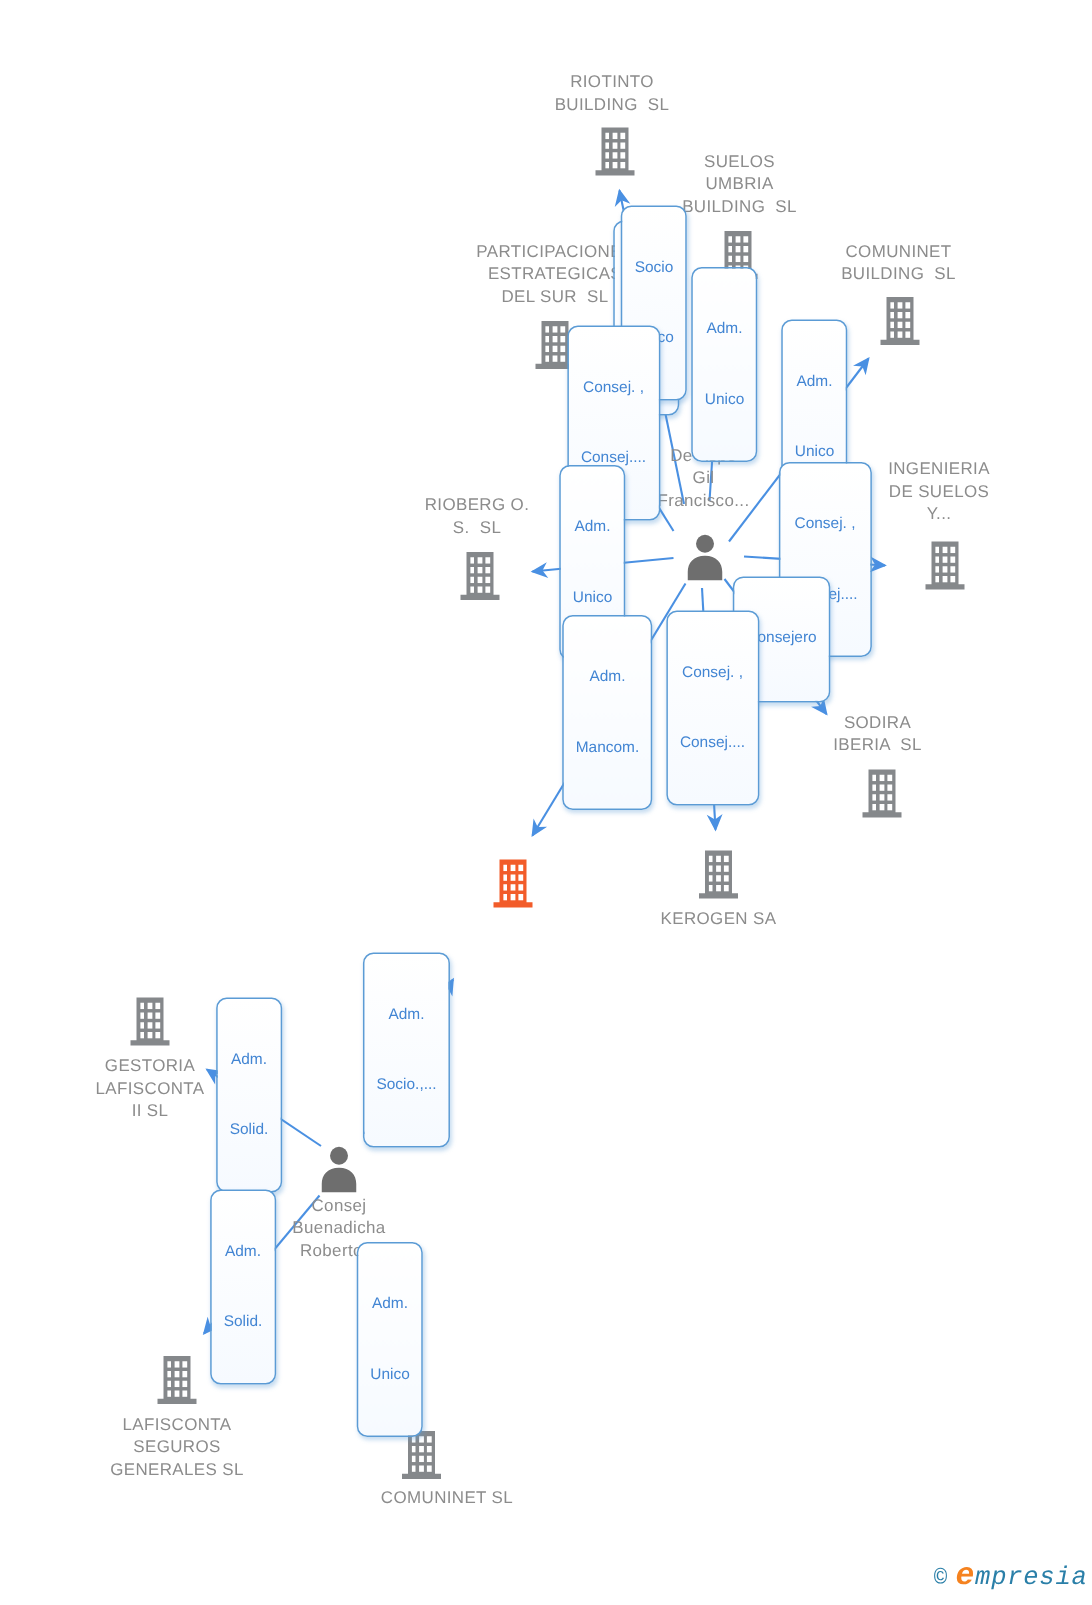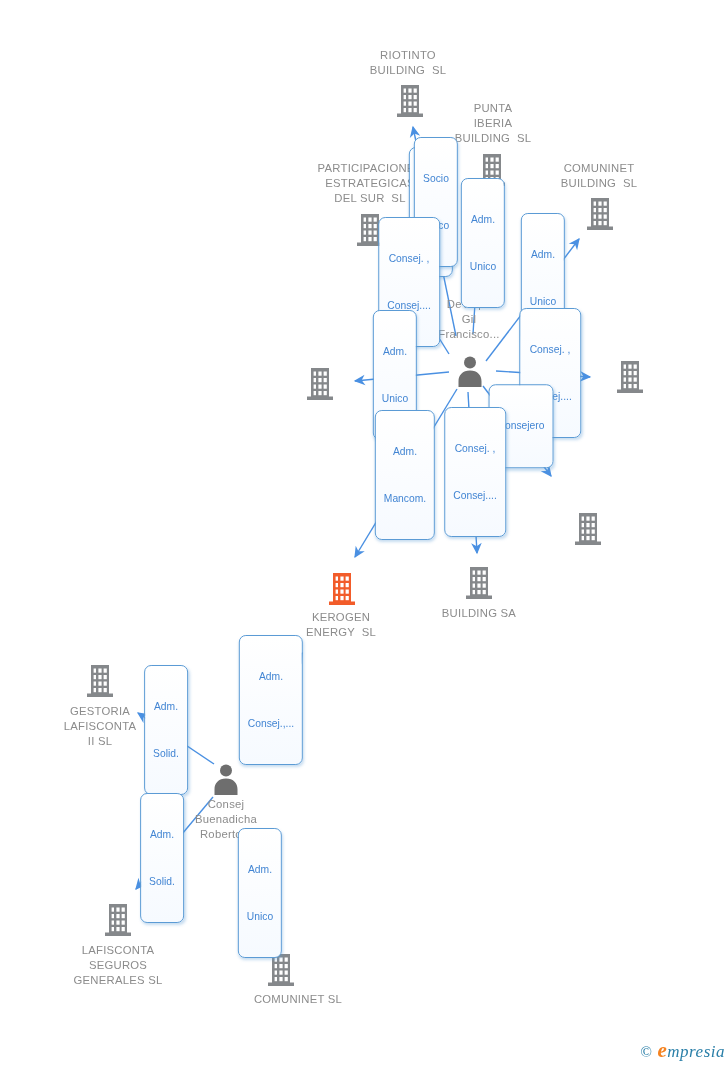--- a/index.html
+++ b/index.html
@@ -23,21 +23,21 @@
     border:1.5px solid #5b9bd5;border-radius:7px;
     color:#4285d3;font-size:10.3px;line-height:15.5px;
     padding:2px 8px;text-align:center;
     box-shadow:1px 2px 3px rgba(91,155,213,.35);
     z-index:6;white-space:pre;
   }
   .edge-label.back{z-index:5;}
   .edge-label span{display:block;white-space:pre;}
   .watermark{
     position:absolute;right:3px;bottom:7px;z-index:3;
-    font-family:Liberation Serif, serif;font-style:italic;
+    font-family:Liberation Mono, monospace;font-style:italic;
     font-size:17px;color:#2a7fa8;letter-spacing:.5px;
   }
   .watermark .c{font-style:normal;font-size:15px;margin-right:5px;}
   .watermark .e{color:#f5821f;font-size:21px;font-weight:bold;}
 </style>
 </head>
 <body>
 
 <div class="canvas">
 
@@ -88,22 +88,22 @@
 
   <div class="node-label" style="left:408px;top:48px;">
     <span>RIOTINTO</span>
     <span>BUILDING  SL</span>
   </div>
   <svg class="node-icon" style="left:394px;top:83px;" width="32" height="36">
       <use href="#ic-building"></use>
     </svg>
 
   <div class="node-label" style="left:493px;top:101px;">
-    <span>PUNTA</span>
-    <span>IBERIA</span>
+    <span>SUELOS</span>
+    <span>UMBRIA</span>
     <span>BUILDING  SL</span>
   </div>
   <svg class="node-icon" style="left:476px;top:152px;" width="32" height="36">
       <use href="#ic-building"></use>
     </svg>
 
   <div class="node-label" style="left:599px;top:161px;">
     <span>COMUNINET</span>
     <span>BUILDING  SL</span>
   </div>
@@ -113,45 +113,54 @@
 
   <div class="node-label" style="left:370px;top:161px;">
     <span>PARTICIPACIONES</span>
     <span>ESTRATEGICAS</span>
     <span>DEL SUR  SL</span>
   </div>
   <svg class="node-icon" style="left:354px;top:212px;" width="32" height="36">
       <use href="#ic-building"></use>
     </svg>
 
+  <div class="node-label" style="left:318px;top:330px;">
+    <span>RIOBERG O.</span>
+    <span>S.  SL</span>
+  </div>
   <svg class="node-icon" style="left:304px;top:366px;" width="32" height="36">
       <use href="#ic-building"></use>
     </svg>
 
+  <div class="node-label" style="left:626px;top:306px;">
+    <span>INGENIERIA</span>
+    <span>DE SUELOS</span>
+    <span>Y...</span>
+  </div>
   <svg class="node-icon" style="left:614px;top:359px;" width="32" height="36">
       <use href="#ic-building"></use>
     </svg>
 
+  <div class="node-label" style="left:585px;top:475px;">
+    <span>SODIRA</span>
+    <span>IBERIA  SL</span>
+  </div>
   <svg class="node-icon" style="left:572px;top:511px;" width="32" height="36">
       <use href="#ic-building"></use>
     </svg>
 
   <svg class="node-icon highlight" style="left:326px;top:571px;" width="32" height="36">
       <use href="#ic-building"></use>
     </svg>
-  <div class="node-label" style="left:341px;top:610px;">
-    <span>KEROGEN</span>
-    <span>ENERGY  SL</span>
-  </div>
 
   <svg class="node-icon" style="left:463px;top:565px;" width="32" height="36">
       <use href="#ic-building"></use>
     </svg>
   <div class="node-label" style="left:479px;top:606px;">
-    <span>BUILDING SA</span>
+    <span>KEROGEN SA</span>
   </div>
 
   <svg class="node-icon" style="left:84px;top:663px;" width="32" height="36">
       <use href="#ic-building"></use>
     </svg>
   <div class="node-label" style="left:100px;top:704px;">
     <span>GESTORIA</span>
     <span>LAFISCONTA</span>
     <span>II SL</span>
   </div>
@@ -233,21 +242,21 @@
     <span>Mancom.</span>
   </div>
 
   <div class="edge-label" style="left:475px;top:472px;">
     <span>Consej. ,</span>
     <span>Consej....</span>
   </div>
 
   <div class="edge-label" style="left:271px;top:700px;">
     <span>Adm.</span>
-    <span>Consej.,...</span>
+    <span>Socio.,...</span>
   </div>
 
   <div class="edge-label" style="left:166px;top:730px;">
     <span>Adm.</span>
     <span>Solid.</span>
   </div>
 
   <div class="edge-label" style="left:162px;top:858px;">
     <span>Adm.</span>
     <span>Solid.</span>

